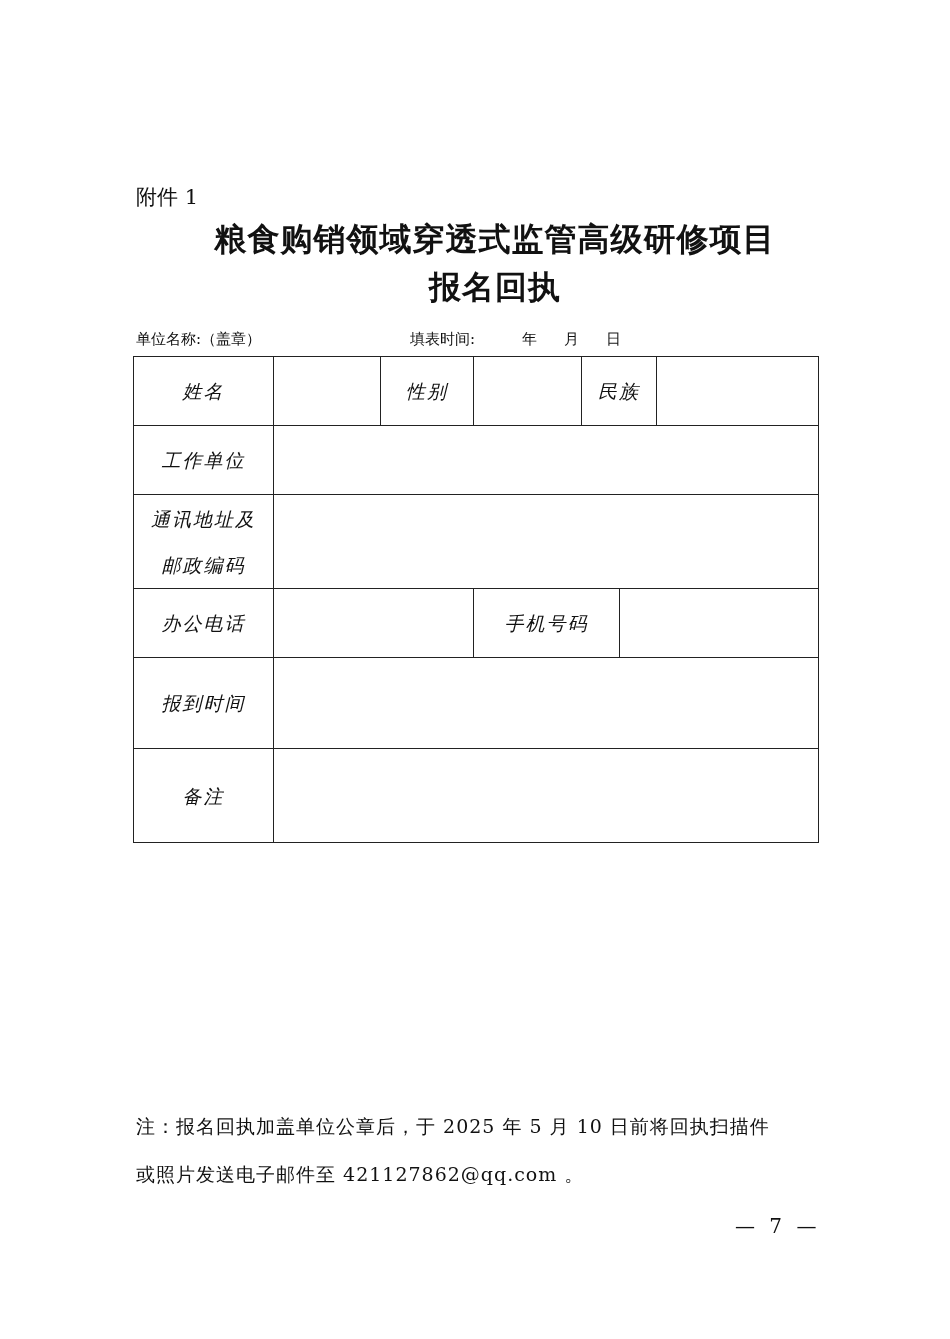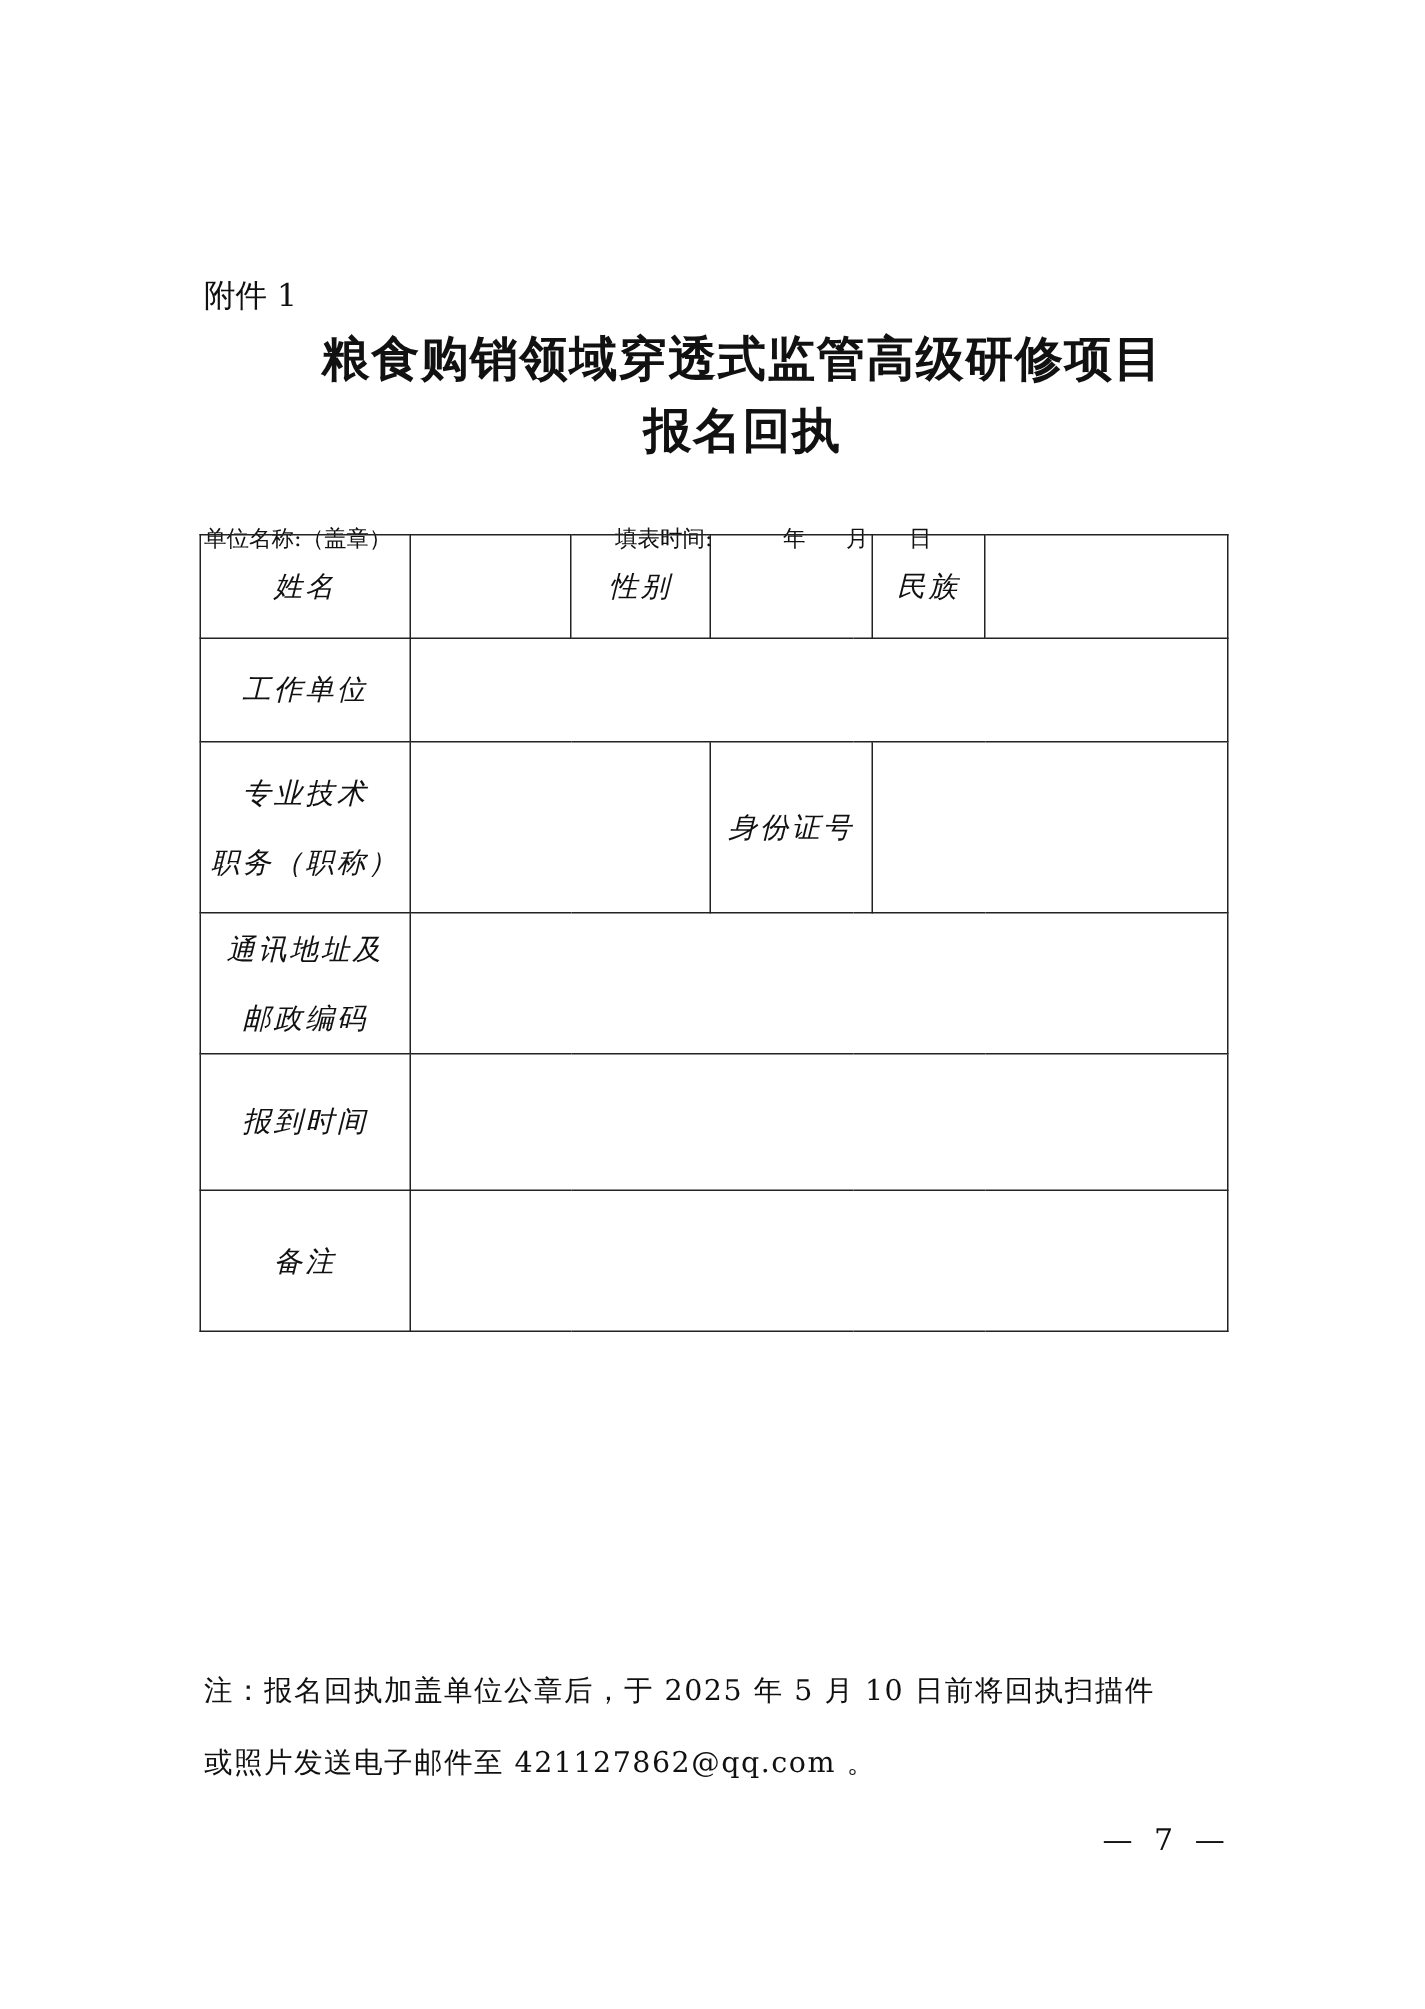--- a/index.html
+++ b/index.html
@@ -2,21 +2,21 @@
 <html><head>
 <meta charset="utf-8">
 <style>
   html,body{margin:0;padding:0;background:#fff;}
   body{width:950px;height:1339px;position:relative;overflow:hidden;font-family:"DejaVu Serif","Liberation Serif",serif;color:#111;}
   .abs{position:absolute;}
   .attach{left:136px;top:183px;font-size:21px;}
   .title{left:0;width:950px;text-align:center;font-weight:bold;font-size:32px;letter-spacing:1px;margin-left:20px;}
   .t1{top:218px;}
   .t2{top:266px;}
-  .meta{top:330px;font-size:15px;margin-top:20px;}
+  .meta{top:330px;font-size:15px;}
   table{position:absolute;left:133px;top:356px;width:685px;border-collapse:collapse;table-layout:fixed;}
   td{border:1.5px solid #222;padding:0;font-size:19px;text-align:center;vertical-align:middle;line-height:46px;letter-spacing:2px;font-style:italic;}
   .note{left:136px;font-size:19px;letter-spacing:1px;}
   .n1{top:1114px;text-align:right;}
   .n2{top:1162px;}
   .page{left:735px;top:1214px;font-size:20px;letter-spacing:4px;}
 </style>
 </head>
 <body>
 
@@ -46,35 +46,32 @@
     <td></td>
     <td>性别</td>
     <td colspan="2"></td>
     <td colspan="2">民族</td>
     <td></td>
   </tr>
   <tr style="height:69px">
     <td>工作单位</td>
     <td colspan="7"></td>
   </tr>
-  <tr style="height:114px">
-    <td>
-          <div>专业技术</div>
-          <div>职务（职称）</div>
-        </td>
-    <td colspan="2"></td>
-    <td colspan="2">身份证号</td>
-    <td colspan="3"></td>
-  </tr>
   <tr style="height:94px">
     <td>
           <div>通讯地址及</div>
           <div>邮政编码</div>
         </td>
     <td colspan="7"></td>
+  </tr>
+  <tr style="height:69px">
+    <td>办公电话</td>
+    <td colspan="2"></td>
+    <td colspan="3">手机号码</td>
+    <td colspan="2"></td>
   </tr>
   <tr style="height:91px">
     <td>报到时间</td>
     <td colspan="7"></td>
   </tr>
   <tr style="height:94px">
     <td>备注</td>
     <td colspan="7"></td>
   </tr>
 </tbody>

